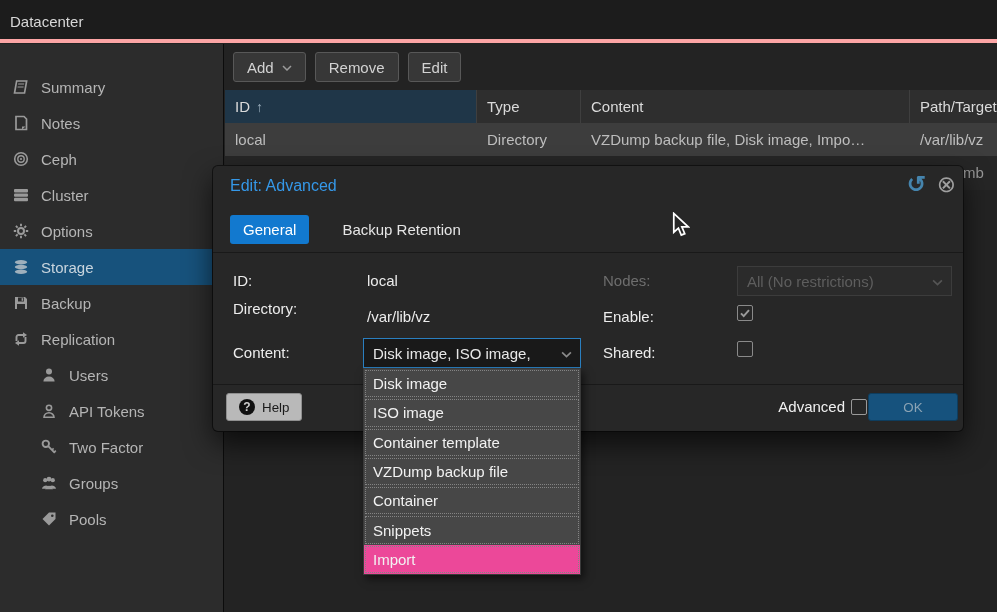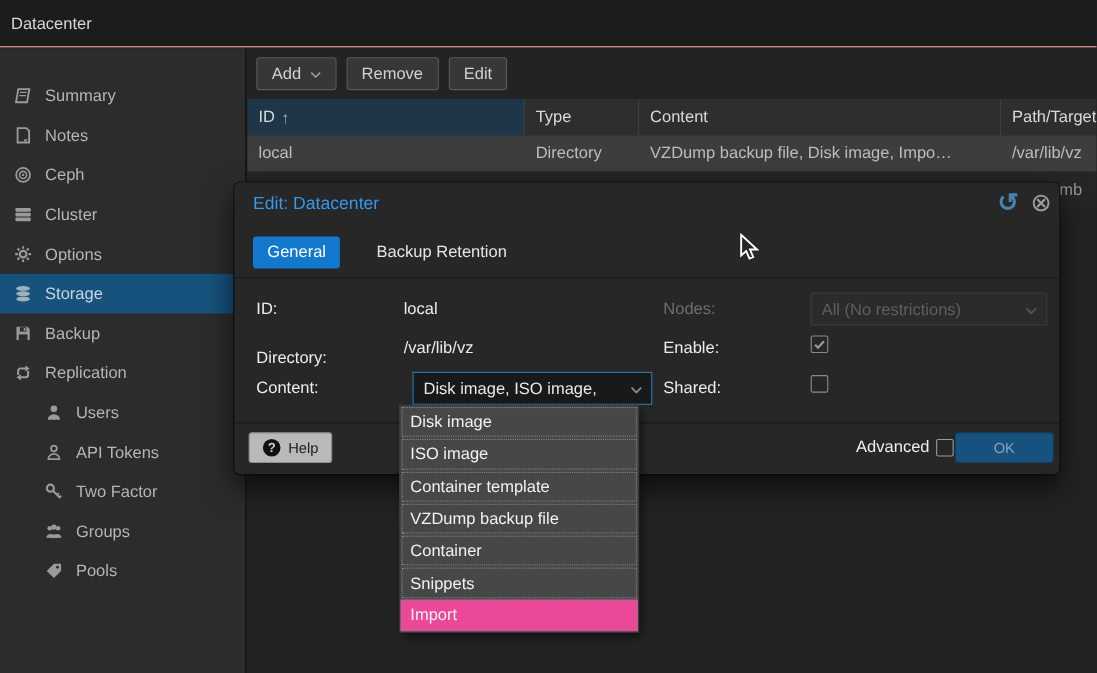--- a/index.html
+++ b/index.html
@@ -6,21 +6,21 @@
   html,body { width:997px; height:612px; }
   body {
     position:relative; overflow:hidden;
     background:#232323;
     font-family:"Liberation Sans", sans-serif;
     font-size:15px; color:#c8c8c8;
     -webkit-font-smoothing:antialiased;
   }
   
   .topbar { position:absolute; left:0; top:0; width:997px; height:43px;
-    background:#1c1c1c; border-bottom:1px solid #fca5a5; }
+    background:#1c1c1c; border-bottom:4px solid #fca5a5; }
   .topbar .title { position:absolute; left:10px; top:0; line-height:43px;
     color:#d7d7d7; font-size:15px; }
   
   .sidebar { position:absolute; left:0; top:44px; width:224px; height:568px;
     background:#2c2c2c; border-right:1px solid #0c0c0c; padding-top:25px; }
   .side-item { position:relative; display:flex; align-items:center; height:36px;
     padding-left:10px; color:#b5b5b5; cursor:pointer; }
   .side-item .sicon { width:22px; display:flex; justify-content:center; margin-right:9px; flex:none; }
   .side-item.sub { padding-left:38px; }
   .side-item.selected { background:#17527c; color:#c9d5de; }
@@ -299,38 +299,38 @@
   </div>
 
   <div class="grid-row2">
     <span class="clip-frag">mb</span>
   </div>
 
 </div>
 
 <div class="dialog">
 
-  <span class="dlg-title">Edit: Datacenter</span>
+  <span class="dlg-title">Edit: Advanced</span>
   <span class="dlg-undo">↺</span>
   <span class="dlg-close">⊗</span>
 
   <div class="dlg-tabs">
     <div class="tab active">General</div>
     <div class="tab">Backup Retention</div>
   </div>
   <div class="dlg-sep"></div>
 
   <span class="flabel" style="left:20px; top:106px;">ID:</span>
   <span class="fvalue" style="left:154px; top:106px;">local</span>
 
-  <span class="flabel" style="left:20px; top:151px;">Directory:</span>
+  <span class="flabel" style="left:20px; top:134px;">Directory:</span>
   <span class="fvalue" style="left:154px; top:142px;">/var/lib/vz</span>
 
   <span class="flabel" style="left:20px; top:178px;">Content:</span>
-  <div class="combo" style="left:150px; top:172px; width:218px;margin-left:12px;">
+  <div class="combo" style="left:150px; top:172px; width:218px;">
     <span>Disk image, ISO image,</span>
     <span class="chev">
         <svg width="11" height="7" viewBox="0 0 10 6">
           <path d="M1 1l4 4 4-4" fill="none" stroke="currentColor" stroke-width="1.5"></path>
         </svg>
       </span>
   </div>
 
   <span class="flabel disabled" style="left:390px; top:106px;">Nodes:</span>
   <div class="combo disabled" style="left:524px; top:100px; width:215px;">

